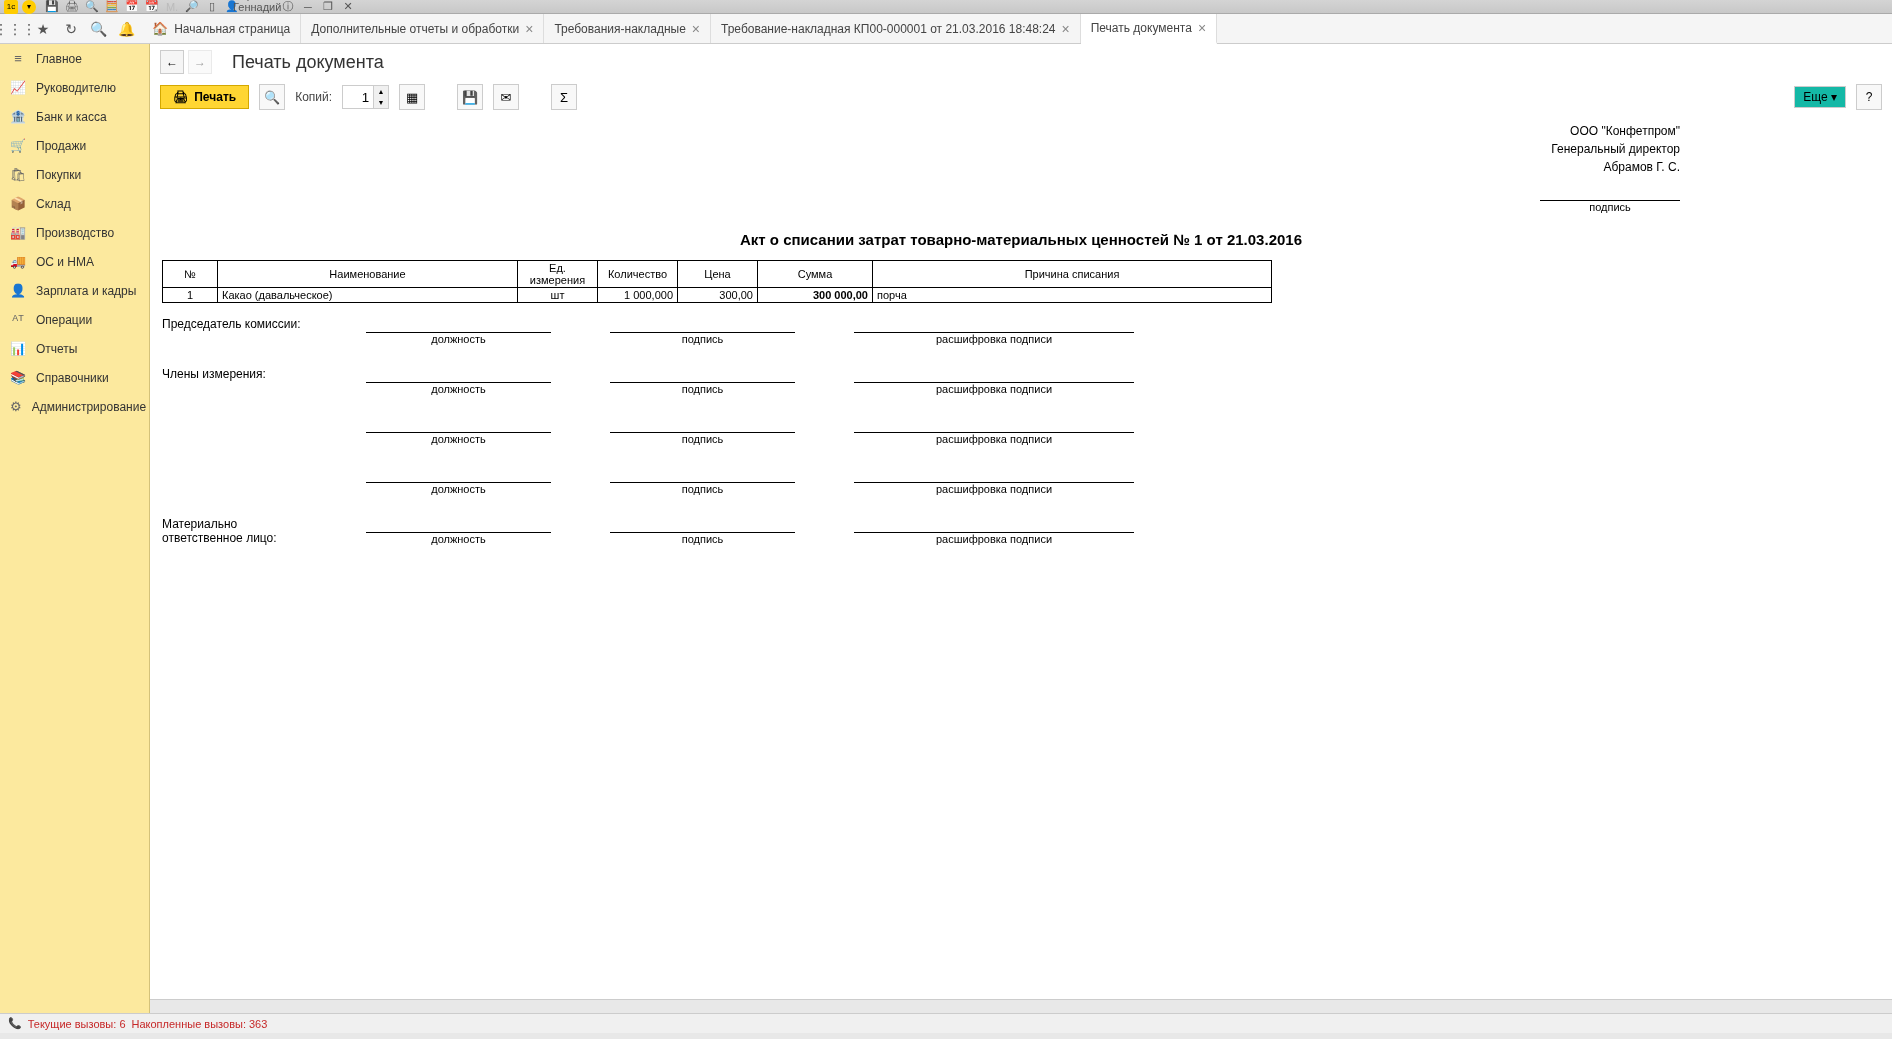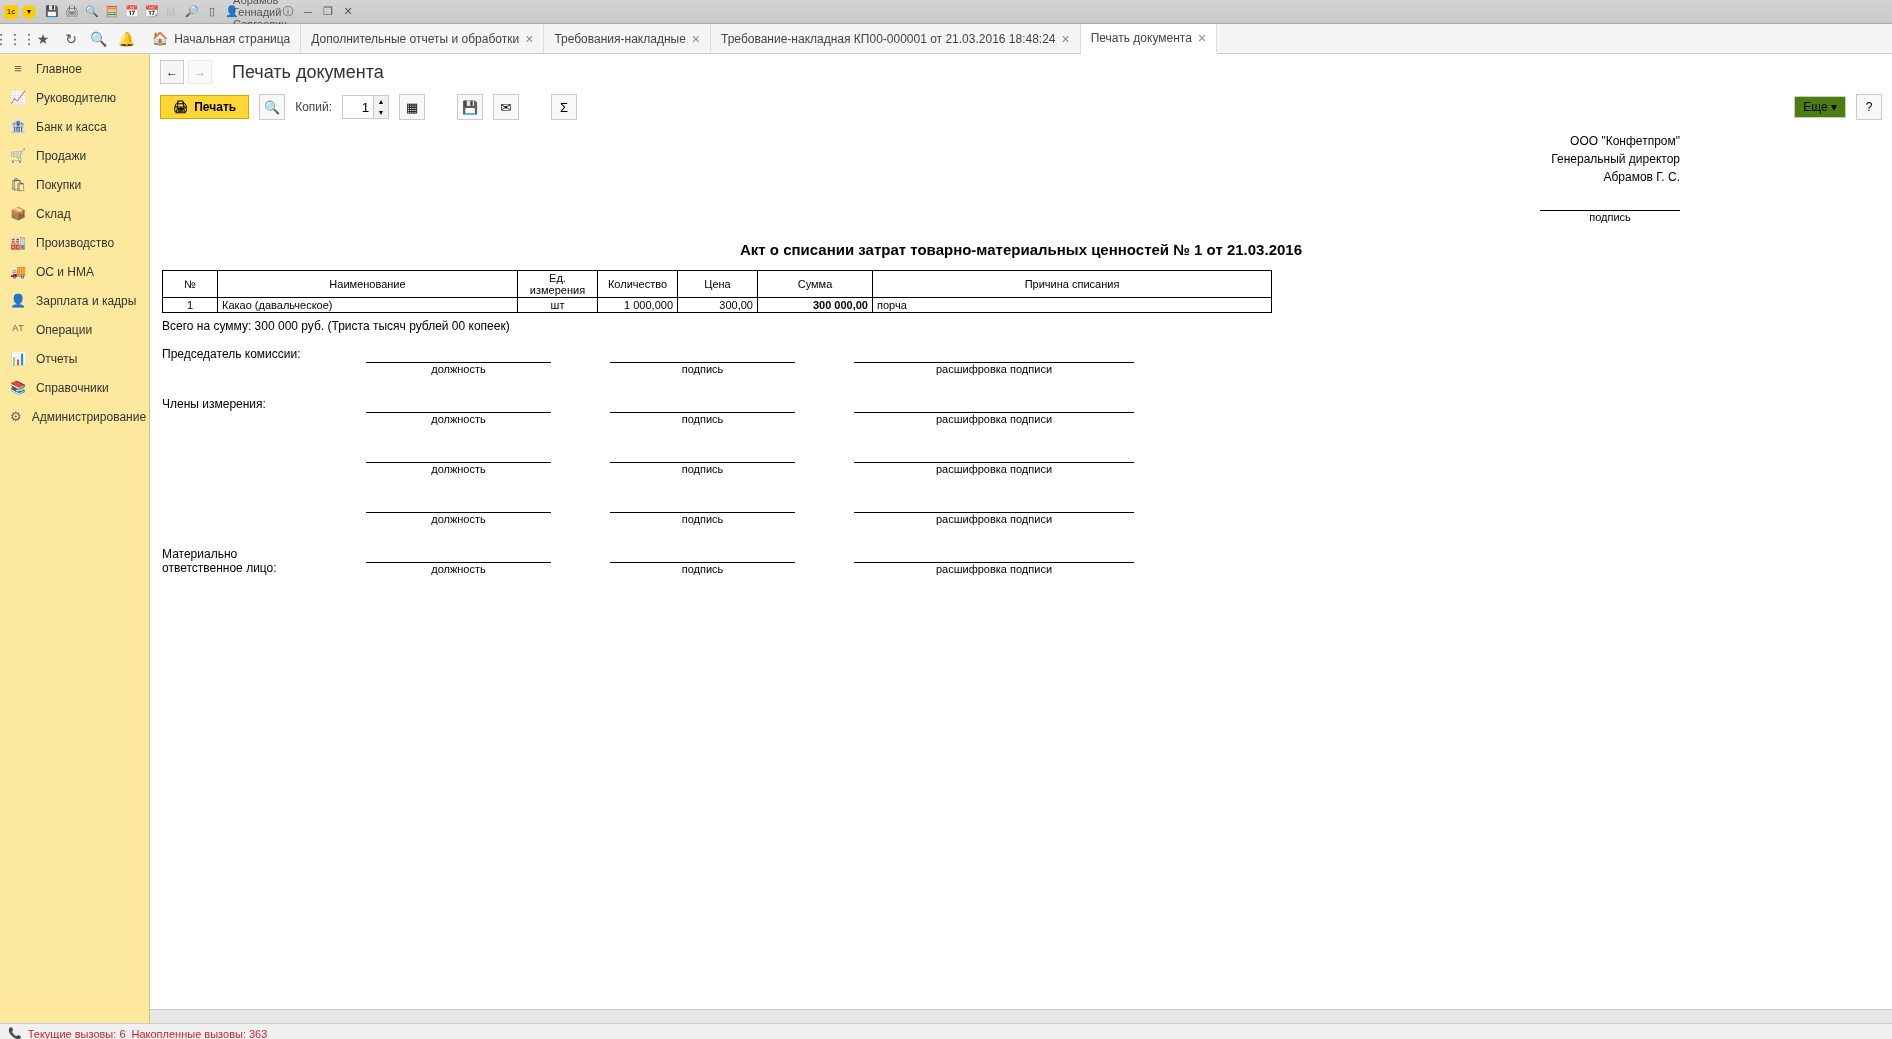--- a/index.html
+++ b/index.html
@@ -1,19 +1,19 @@
 <!DOCTYPE html>
 <html><head>
 <meta charset="utf-8">
 <style>
 * { margin: 0; padding: 0; box-sizing: border-box; font-family: Arial, sans-serif; }
 body { background: #e8e8e8; font-size: 12px; overflow: hidden; }
 
 
-.titlebar { height: 24px; background: linear-gradient(#d4d4d4, #c8c8c8); display: flex; align-items: center; padding: 0 4px; border-bottom: 1px solid #aaa; }
+.titlebar { height: 14px; background: linear-gradient(#d4d4d4, #c8c8c8); display: flex; align-items: center; padding: 0 4px; border-bottom: 1px solid #aaa; }
 .titlebar .app-icon { width: 14px; height: 14px; background: #ffcc00; border-radius: 2px; font-size: 8px; display: flex; align-items: center; justify-content: center; margin-right: 4px; }
 .titlebar .dropdown-icon { width: 14px; height: 14px; background: #ffcc00; border-radius: 50%; margin-right: 8px; display: flex; align-items: center; justify-content: center; font-size: 8px; }
 .titlebar .title-text { color: #666; font-size: 11px; flex: 1; }
 .titlebar .right-icons { display: flex; gap: 4px; align-items: center; }
 .titlebar .right-icons span { width: 16px; height: 16px; display: flex; align-items: center; justify-content: center; font-size: 11px; color: #555; cursor: pointer; }
 .titlebar .user-name { font-size: 11px; color: #555; margin: 0 8px; }
 
 
 .main-toolbar { height: 30px; background: #f5f5f5; display: flex; align-items: stretch; border-bottom: 1px solid #ccc; }
 .main-toolbar .tool-icons { display: flex; align-items: center; padding: 0 6px; gap: 10px; background: #f5f5f5; }
@@ -42,21 +42,21 @@
 
 .action-toolbar { display: flex; align-items: center; padding: 4px 10px; gap: 10px; }
 .print-btn { background: #ffd633; border: 1px solid #d4a800; padding: 4px 12px; display: flex; align-items: center; gap: 6px; cursor: pointer; font-size: 12px; font-weight: bold; }
 .tb-btn { width: 26px; height: 26px; border: 1px solid #ccc; background: #f8f8f8; display: flex; align-items: center; justify-content: center; cursor: pointer; font-size: 13px; }
 .copies-label { font-size: 12px; color: #444; }
 .spinner-wrap { display: flex; border: 1px solid #ccc; }
 .spinner-wrap input { border: none; width: 30px; text-align: right; padding: 2px 4px; outline: none; }
 .spinner-btns { display: flex; flex-direction: column; border-left: 1px solid #ccc; }
 .spinner-btns span { font-size: 7px; width: 14px; height: 11px; display: flex; align-items: center; justify-content: center; cursor: pointer; background: #f0f0f0; }
 .spacer { flex: 1; }
-.more-btn { border: 1px solid #ccc; padding: 3px 8px; background: #4d7c0f; cursor: pointer; font-size: 12px; }
+.more-btn { border: 1px solid #ccc; padding: 3px 8px; background: #14b8a6; cursor: pointer; font-size: 12px; }
 .help-btn { width: 26px; height: 26px; border: 1px solid #ccc; background: #f8f8f8; display: flex; align-items: center; justify-content: center; cursor: pointer; }
 
 
 .doc-area { flex: 1; overflow: auto; padding: 8px 12px; position: relative; }
 .doc-page { background: #fff; }
 .approval-block { text-align: right; font-size: 12px; padding-right: 200px; line-height: 1.5; }
 .sign-line { border-top: 1px solid #000; width: 140px; margin-left: auto; margin-top: 24px; margin-right: 200px; }
 .sign-label { text-align: center; font-size: 11px; }
 .doc-title { text-align: center; font-size: 15px; font-weight: bold; margin: 18px 0 12px; }
 
@@ -268,21 +268,20 @@
             <td>Какао (давальческое)</td>
             <td class="col-unit">шт</td>
             <td class="col-qty">1 000,000</td>
             <td class="col-price">300,00</td>
             <td class="col-sum">300 000,00</td>
             <td class="col-reason">порча</td>
           </tr>
         </tbody>
           </table>
 
-        <div class="total-line">Всего на сумму: 300 000 руб. (Триста тысяч рублей 00 копеек)</div>
 
         <div class="sig-section">
           <div class="sig-row">
             <div class="sig-label">Председатель комиссии:</div>
             <div class="sig-field">
                 <div class="line"></div>
                 <div class="cap">должность</div>
               </div>
             <div class="sig-field">
                 <div class="line"></div>

